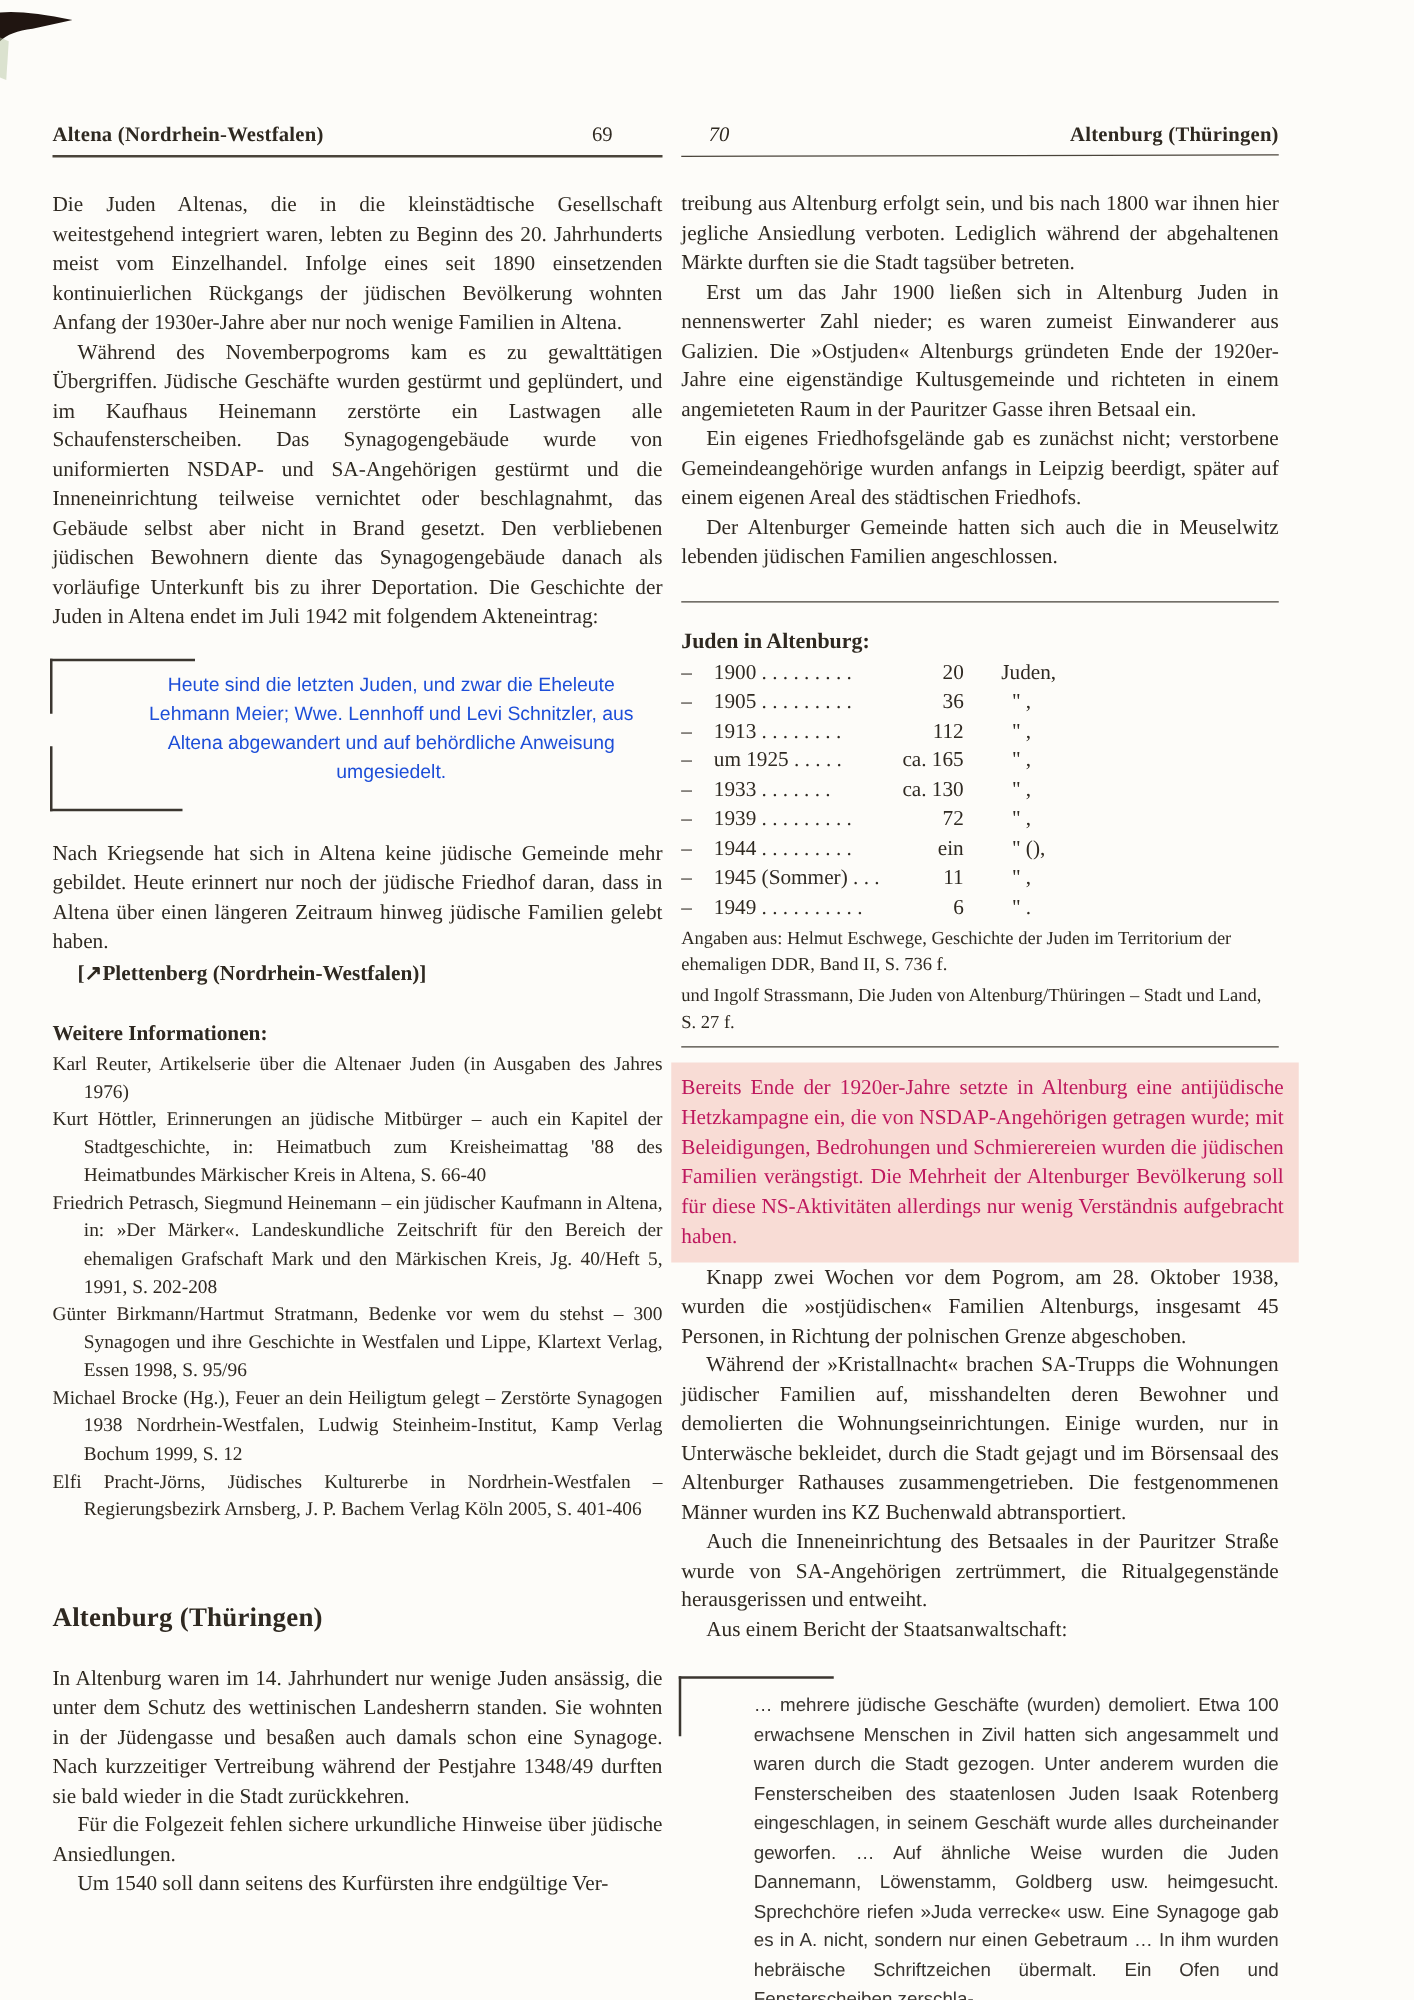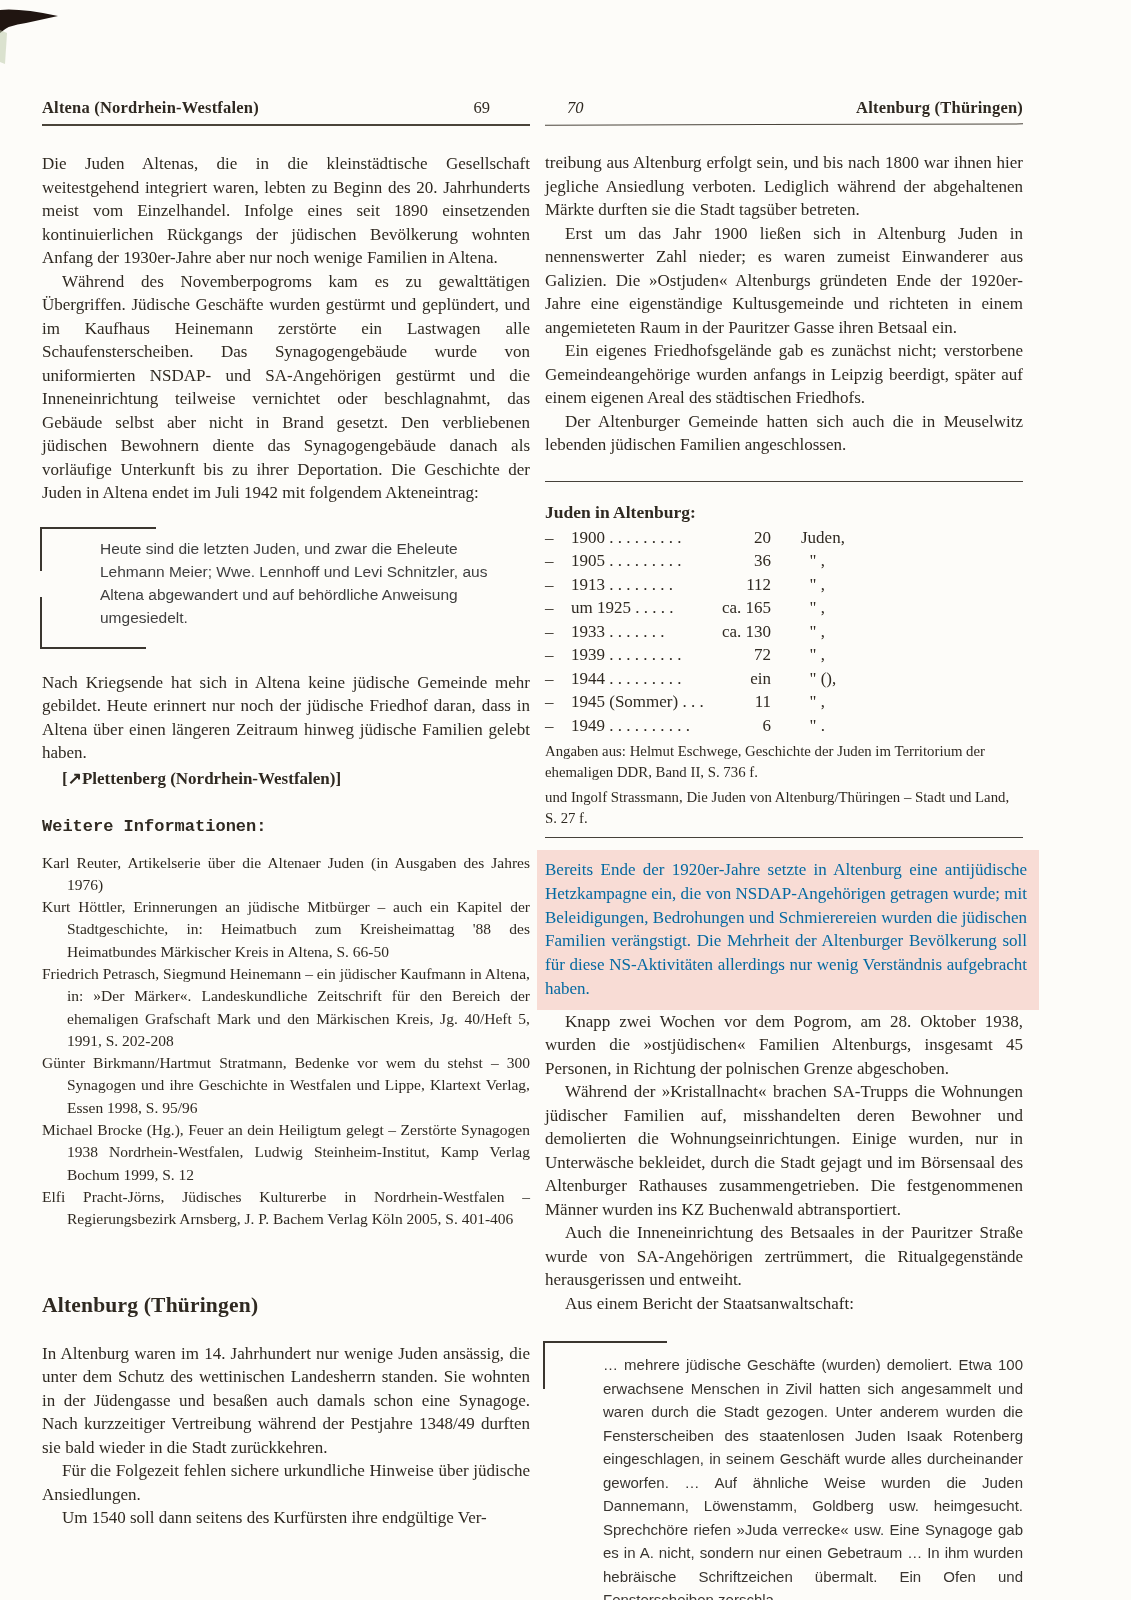--- a/index.html
+++ b/index.html
@@ -23,49 +23,49 @@
   .col-right .headrule{border-top-width:1.5px;transform:rotate(-0.15deg);}
 
   .body-start{margin-top:26px;}
   p.para{font-size:17px;line-height:23.5px;text-align:justify;margin:0;}
   p.ind{text-indent:20px;}
 
   .quote{
     position:relative;margin:28px 0 34px 0;
     padding:4px 4px 8px 58px;
     font-family:"Liberation Sans", sans-serif;
-    font-size:15.5px;line-height:23px;color:#404040;text-align:left;
+    font-size:15.5px;line-height:23px;color:#1d4ed8;text-align:center;
   }
   .qb{position:absolute;pointer-events:none;}
   .qb-top{left:-2px;top:-6px;width:114px;height:42px;border-top:2.5px solid #3b3630;border-left:2.5px solid #3b3630;}
   .qb-bottom{left:-2px;bottom:-12px;width:104px;height:50px;border-bottom:2.5px solid #3b3630;border-left:2.5px solid #3b3630;}
 
   .crossref{font-weight:bold;text-indent:20px;font-size:17px;line-height:24px;margin:2px 0 0 0;}
-  .moreinfo{font-weight:bold;font-size:17px;margin:26px 0 16px 0;font-family:Liberation Mono, monospace;}
+  .moreinfo{font-weight:bold;font-size:17px;margin:26px 0 4px 0;}
   p.bib{font-size:15.5px;line-height:22.3px;text-align:justify;margin:0;padding-left:25px;text-indent:-25px;}
 
   .section-head{font-size:21.5px;font-weight:bold;margin:62px 0 0 0;letter-spacing:0.2px;}
   .section-start{margin-top:24px;}
 
   .rule{border:none;border-top:1.5px solid #46413a;margin:0;}
   .rule-a{margin-top:24px;}
   .rule-b{margin-top:8px;}
 
   .tbl{margin-top:20px;}
   .tbl-title{font-weight:bold;font-size:17.5px;margin:0 0 3px 0;}
   .trow{display:flex;font-size:17px;line-height:23.5px;}
   .t-dash{width:26px;flex:none;}
   .t-label{width:142px;flex:none;white-space:nowrap;}
   .t-value{width:58px;flex:none;text-align:right;white-space:nowrap;}
   .t-unit{flex:none;padding-left:30px;white-space:pre;}
 
   p.srcnote{font-size:14.8px;line-height:21px;margin:4px 0 0 0;text-align:left;}
 
   .hl{
-    background:#f8dcd5;color:#0369a1;
+    background:#f8dcd5;color:#be185d;
     margin:12px -16px 0 -8px;padding:8px 12px 9px 8px;
   }
   .hl p{font-size:17px;line-height:23.8px;text-align:justify;margin:0;}
 
   .quote2{
     position:relative;margin:26px 0 0 0;
     padding:12px 0 0 58px;
     font-family:"Liberation Sans", sans-serif;
     font-size:15px;line-height:23.5px;color:#38342f;text-align:justify;
   }
@@ -97,21 +97,21 @@
       <span class="qb qb-top"></span>
       <span class="qb qb-bottom"></span>
       <span>Heute sind die letzten Juden, und zwar die Eheleute Lehmann Meier; Wwe. Lennhoff und Levi Schnitzler, aus Altena abgewandert und auf behördliche Anweisung umgesiedelt.</span>
     </div>
 
     <p class="para">Nach Kriegsende hat sich in Altena keine jüdische Gemeinde mehr gebildet. Heute erinnert nur noch der jüdische Friedhof daran, dass in Altena über einen längeren Zeitraum hinweg jüdische Familien gelebt haben.</p>
     <p class="crossref">[↗Plettenberg (Nordrhein-Westfalen)]</p>
 
     <p class="moreinfo">Weitere Informationen:</p>
     <p class="bib">Karl Reuter, Artikelserie über die Altenaer Juden (in Ausgaben des Jahres 1976)</p>
-    <p class="bib">Kurt Höttler, Erinnerungen an jüdische Mitbürger – auch ein Kapitel der Stadtgeschichte, in: Heimatbuch zum Kreisheimattag '88 des Heimatbundes Märkischer Kreis in Altena, S. 66-50</p>
+    <p class="bib">Kurt Höttler, Erinnerungen an jüdische Mitbürger – auch ein Kapitel der Stadtgeschichte, in: Heimatbuch zum Kreisheimattag '88 des Heimatbundes Märkischer Kreis in Altena, S. 66-40</p>
     <p class="bib">Friedrich Petrasch, Siegmund Heinemann – ein jüdischer Kaufmann in Altena, in: »Der Märker«. Landeskundliche Zeitschrift für den Bereich der ehemaligen Grafschaft Mark und den Märkischen Kreis, Jg. 40/Heft 5, 1991, S. 202-208</p>
     <p class="bib">Günter Birkmann/Hartmut Stratmann, Bedenke vor wem du stehst – 300 Synagogen und ihre Geschichte in Westfalen und Lippe, Klartext Verlag, Essen 1998, S. 95/96</p>
     <p class="bib">Michael Brocke (Hg.), Feuer an dein Heiligtum gelegt – Zerstörte Synagogen 1938 Nordrhein-Westfalen, Ludwig Steinheim-Institut, Kamp Verlag Bochum 1999, S. 12</p>
     <p class="bib">Elfi Pracht-Jörns, Jüdisches Kulturerbe in Nordrhein-Westfalen – Regierungsbezirk Arnsberg, J. P. Bachem Verlag Köln 2005, S. 401-406</p>
 
     <h2 class="section-head">Altenburg (Thüringen)</h2>
     <div class="section-start">
       <p class="para">In Altenburg waren im 14. Jahrhundert nur wenige Juden ansässig, die unter dem Schutz des wettinischen Landesherrn standen. Sie wohnten in der Jüdengasse und besaßen auch damals schon eine Synagoge. Nach kurzzeitiger Vertreibung während der Pestjahre 1348/49 durften sie bald wieder in die Stadt zurückkehren.</p>
       <p class="para ind">Für die Folgezeit fehlen sichere urkundliche Hinweise über jüdische Ansiedlungen.</p>
       <p class="para ind">Um 1540 soll dann seitens des Kurfürsten ihre endgültige Ver-</p>

